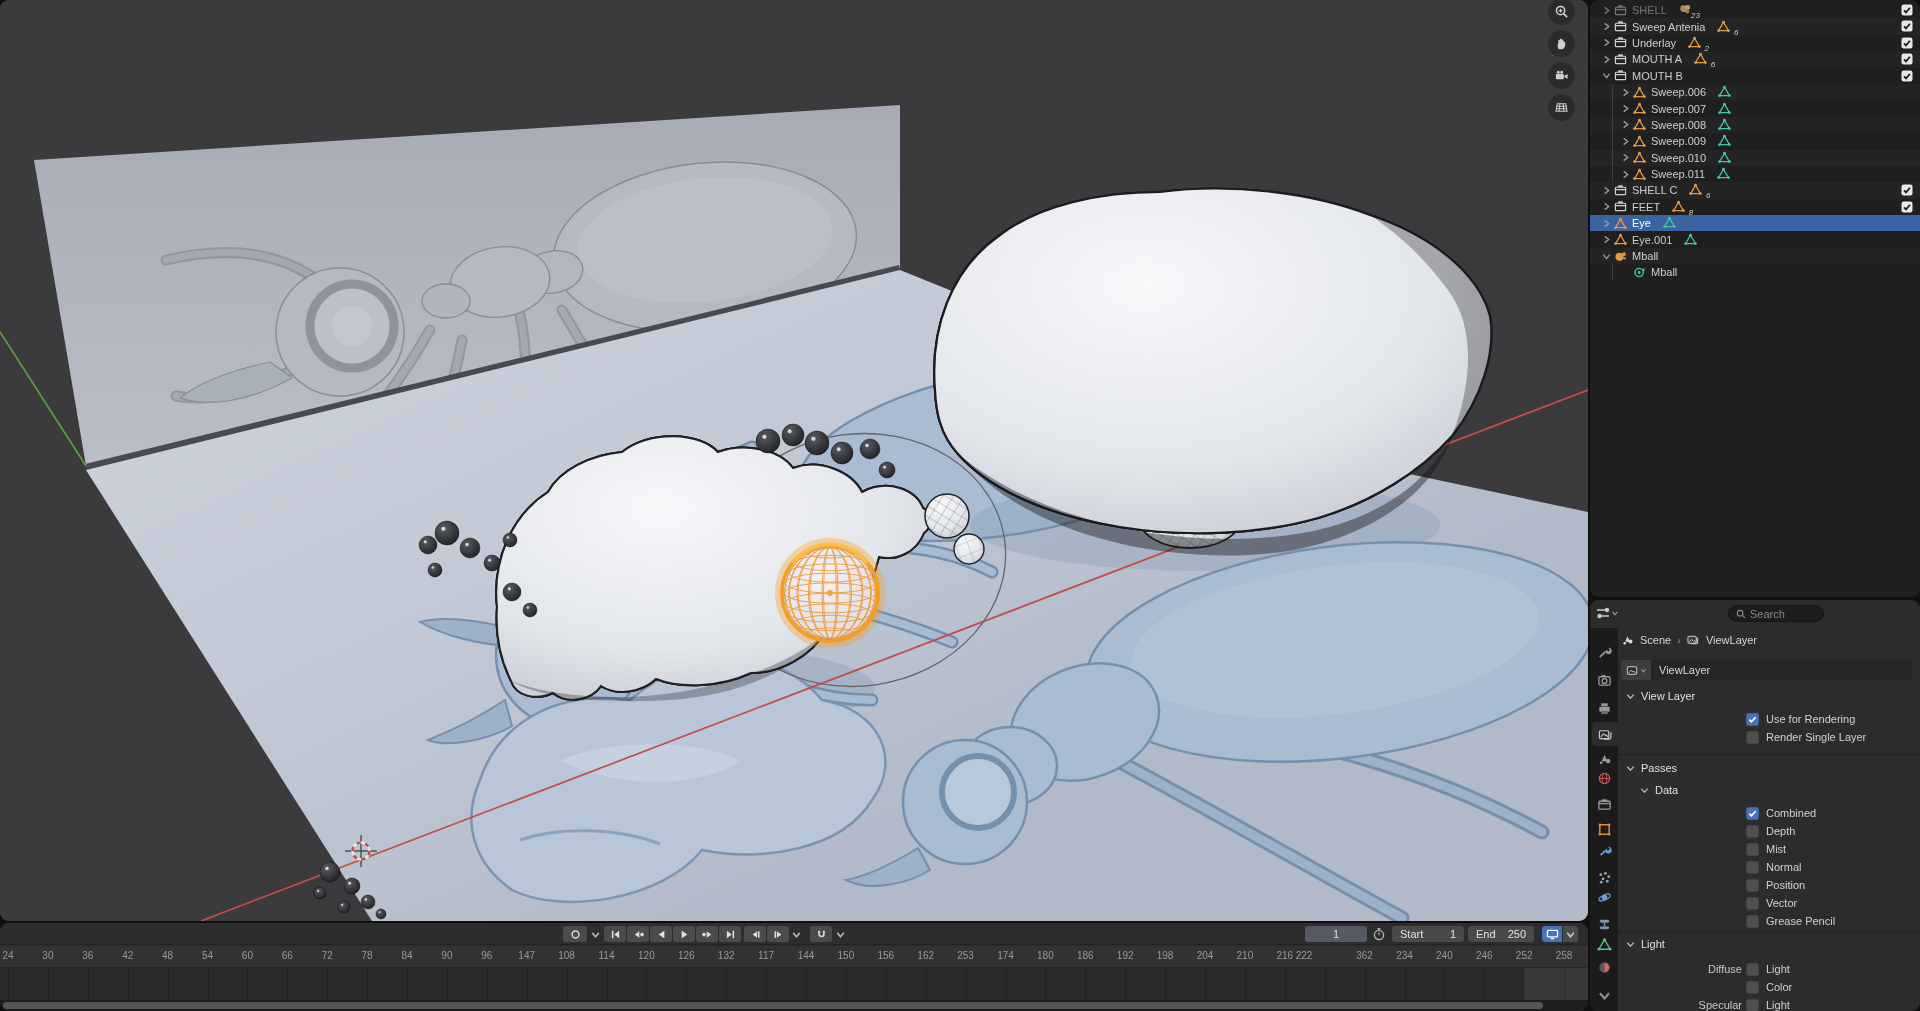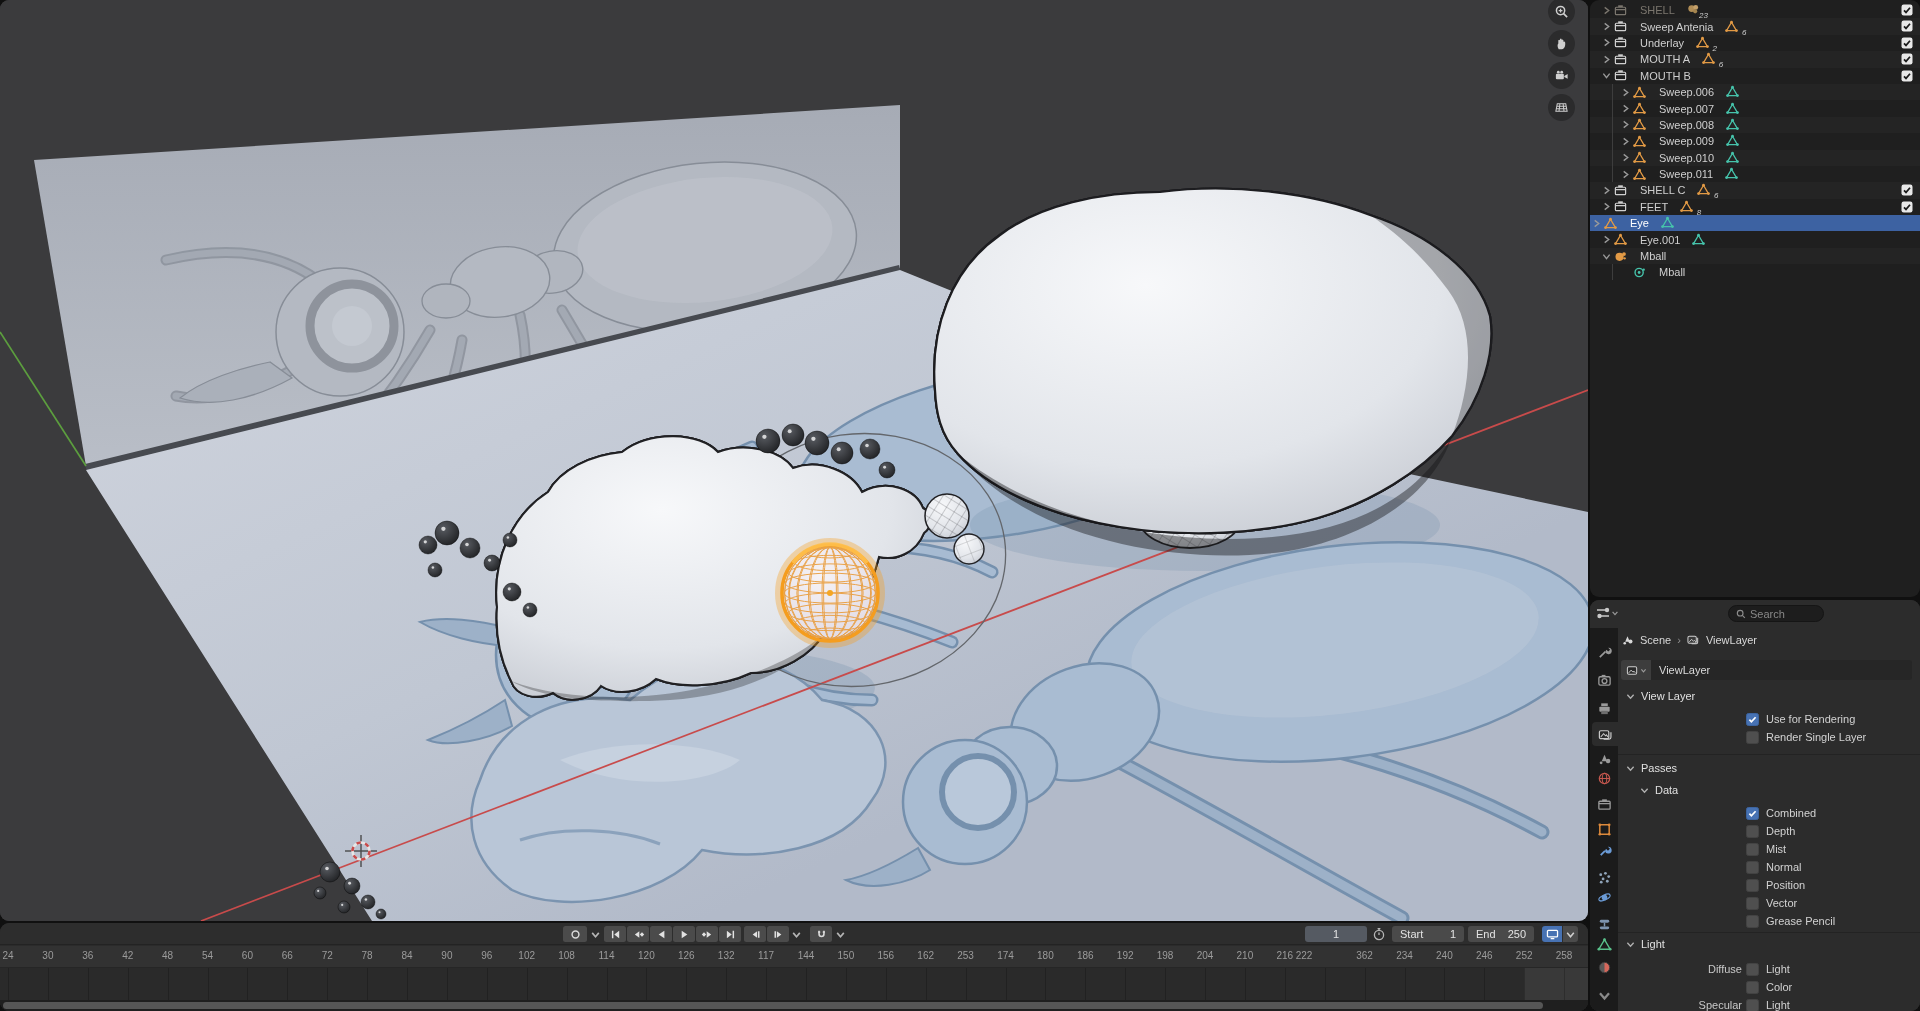--- a/index.html
+++ b/index.html
@@ -21,21 +21,21 @@
 
   
   .orow { position:relative; height:16.4px; display:flex; align-items:center;
     font-size:11px; color:#cfcfcf; white-space:nowrap; }
   .orow.alt { background:rgba(255,255,255,.022); }
   .orow.sel { background:#3d62a2; }
   .orow .chev { width:13px; display:flex; justify-content:center; color:#9a9a9a; flex:none; }
   .orow .chev svg { width:9px; height:9px; }
   .orow .oicon { width:15px; height:14px; flex:none; display:flex; align-items:center; justify-content:center; }
   .orow .oicon svg { width:13px; height:13px; }
-  .orow .olabel { margin-left:12px; }
+  .orow .olabel { margin-left:4px; }
   .orow.dim, .orow.dim .chev { color:#7b766e; }
   .orow.sel .olabel { color:#fff; }
   .obadge { position:relative; margin-left:12px; width:15px; height:14px;font-style:italic; }
   .obadge svg { width:13px; height:13px; }
   .obadge small { position:absolute; right:-6px; bottom:-3px; font-size:8px; color:#cfcfcf; }
   .odata { margin-left:12px; width:15px; height:14px; }
   .odata svg { width:13px; height:13px; }
   .ocheck { position:absolute; right:7px; top:2px; width:12px; height:12px; }
   .guide { position:absolute; width:1px; background:#3d3d3d; left:22px; }
 
@@ -498,21 +498,21 @@
       <div class="tick" style="left: 127.7px;">42</div>
       <div class="tick" style="left: 167.6px;">48</div>
       <div class="tick" style="left: 207.5px;">54</div>
       <div class="tick" style="left: 247.4px;">60</div>
       <div class="tick" style="left: 287.3px;">66</div>
       <div class="tick" style="left: 327.2px;">72</div>
       <div class="tick" style="left: 367.1px;">78</div>
       <div class="tick" style="left: 407px;">84</div>
       <div class="tick" style="left: 446.9px;">90</div>
       <div class="tick" style="left: 486.8px;">96</div>
-      <div class="tick" style="left: 526.7px;">102</div>
+      <div class="tick" style="left: 526.7px;">147</div>
       <div class="tick" style="left: 566.6px;">108</div>
       <div class="tick" style="left: 606.5px;">114</div>
       <div class="tick" style="left: 646.4px;">120</div>
       <div class="tick" style="left: 686.3px;">126</div>
       <div class="tick" style="left: 726.2px;">132</div>
       <div class="tick" style="left: 766.1px;">117</div>
       <div class="tick" style="left: 806px;">144</div>
       <div class="tick" style="left: 845.9px;">150</div>
       <div class="tick" style="left: 885.8px;">156</div>
       <div class="tick" style="left: 925.7px;">162</div>
@@ -920,21 +920,21 @@
           </svg>
           <small>8</small>
         </span>
         <span class="ocheck">
           <svg viewBox="0 0 12 12">
             <rect x="0.5" y="0.5" width="11" height="11" rx="2.2" fill="#e8e8e8"></rect>
             <path d="M3 6.3 L5 8.4 L9 3.7" fill="none" stroke="#1b1b1b" stroke-width="1.7"></path>
           </svg>
         </span>
       </div>
-      <div class="orow alt sel" style="">
+      <div class="orow alt sel" style="padding-left: 10px;">
         <span class="chev">
           <svg viewBox="0 0 10 10">
             <path d="M3 1.5 L7.5 5 L3 8.5" fill="none" stroke="currentColor" stroke-width="1.5"></path>
           </svg>
         </span>
         <span class="oicon">
           <svg viewBox="0 0 14 14">
             <path d="M7 2.4 L12.3 11.4 H1.7 Z" fill="none" stroke="#e29a45" stroke-width="1.4"></path>
             <circle cx="7" cy="2.4" r="1.5" fill="#e29a45"></circle>
             <circle cx="12.3" cy="11.4" r="1.5" fill="#e29a45"></circle>

